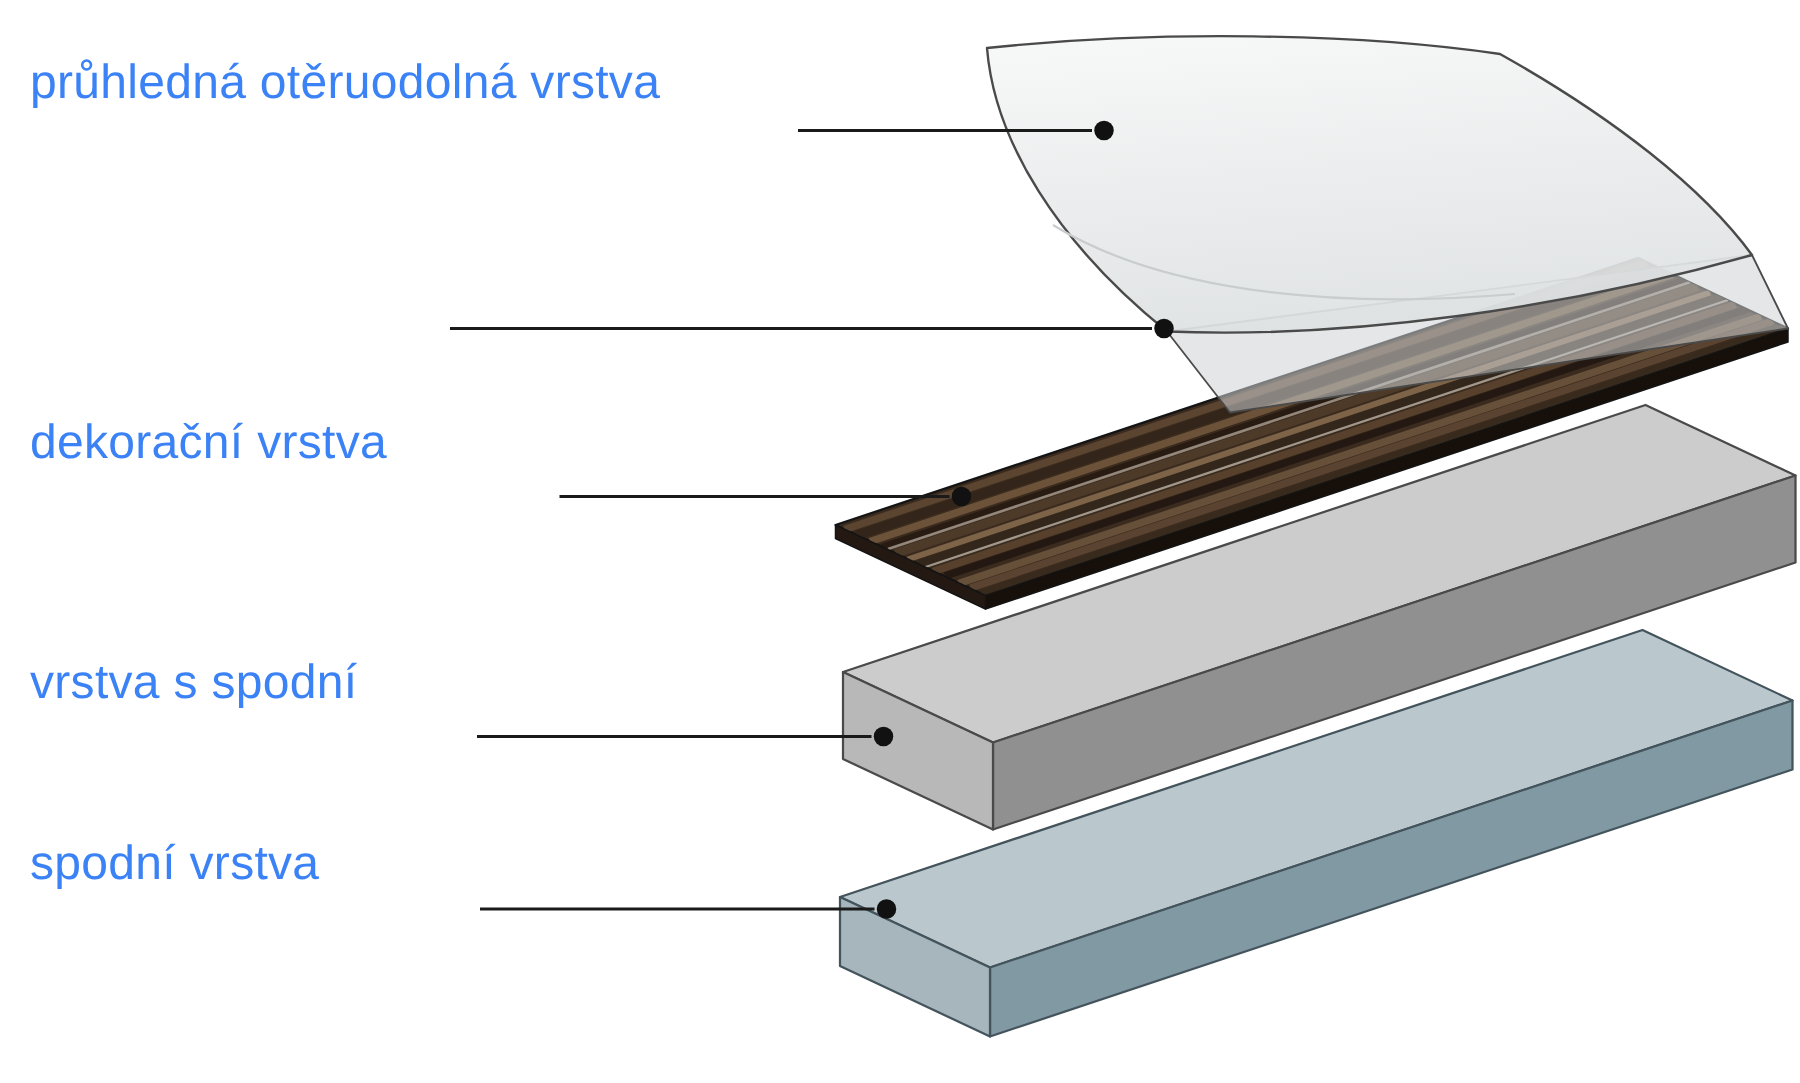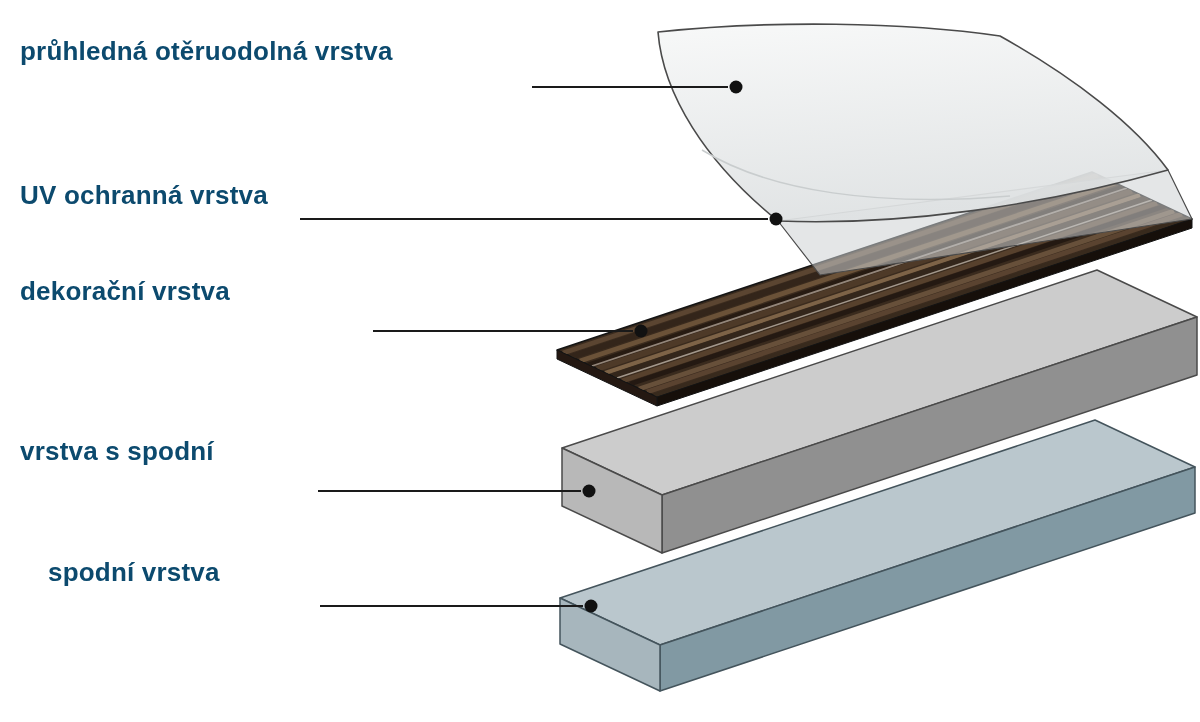--- a/index.html
+++ b/index.html
@@ -17,31 +17,31 @@
   }
   #diagram-svg {
     position: absolute;
     left: 0;
     top: 0;
     width: 1200px;
     height: 722px;
   }
   .layer-label {
     position: absolute;
-    font-size: 26px;
-    font-weight: 700;
-    color: #0c4a6e;
+    font-size: 32px;
+    font-weight: 400;
+    color: #3b82f6;
     white-space: nowrap;
     letter-spacing: 0.2px;
   }
   .lbl-1 { left: 20px; top: 36px; }
   .lbl-2 { left: 20px; top: 180px; }
   .lbl-3 { left: 20px; top: 276px; }
   .lbl-4 { left: 20px; top: 436px; }
-  .lbl-5 { left: 20px; top: 557px; margin-left: 28px; }
+  .lbl-5 { left: 20px; top: 557px; }
 </style>
 </head>
 <body>
 
 <div id="canvas">
 
   <svg id="diagram-svg" viewBox="0 0 1200 722">
     <defs>
       <linearGradient id="curlGrad" x1="0" y1="0" x2="0.2" y2="1">
         <stop offset="0" stop-color="#f7f8f8"></stop>
@@ -108,18 +108,17 @@
     <g fill="#111111">
       <circle cx="736" cy="87" r="6.5"></circle>
       <circle cx="776" cy="219" r="6.5"></circle>
       <circle cx="641" cy="331" r="6.5"></circle>
       <circle cx="589" cy="491" r="6.5"></circle>
       <circle cx="591" cy="606" r="6.5"></circle>
     </g>
   </svg>
 
   <div class="layer-label lbl-1">průhledná otěruodolná vrstva</div>
-  <div class="layer-label lbl-2">UV ochranná vrstva</div>
   <div class="layer-label lbl-3">dekorační vrstva</div>
   <div class="layer-label lbl-4">vrstva s spodní</div>
   <div class="layer-label lbl-5">spodní vrstva</div>
 
 </div>
 
 </body></html>

